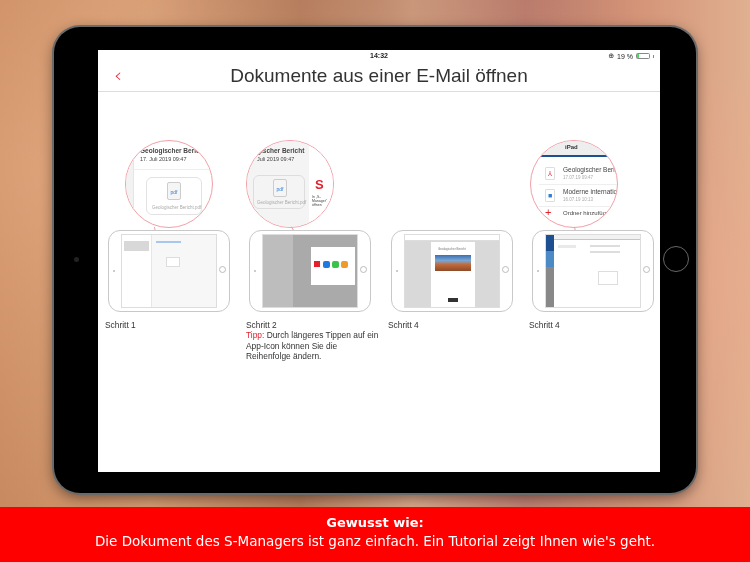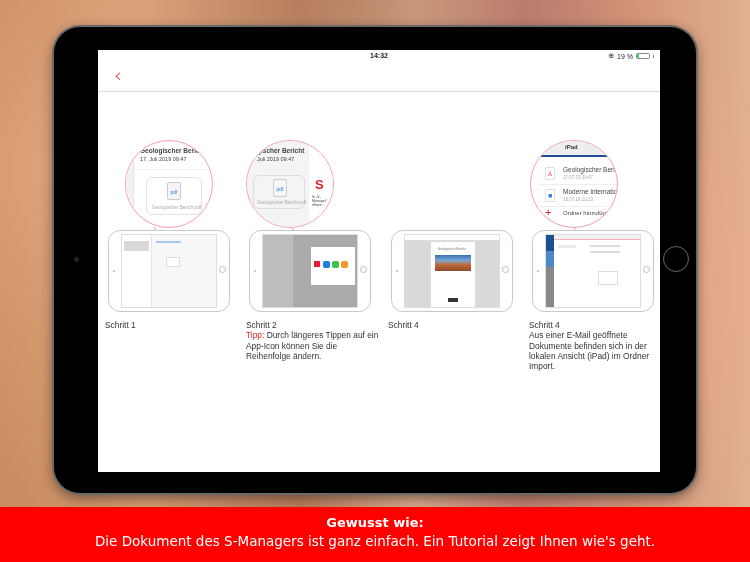--- a/index.html
+++ b/index.html
@@ -119,20 +119,21 @@
       <div class="status-right">
         <span>⊕</span>
         <span>19 %</span>
         <span class="battery"></span>
         <span class="battery-tip"></span>
       </div>
     </div>
 
     <div class="nav-bar">
       <span class="back-chevron">‹</span>
+      <h1 class="page-title">Dokumente aus einer E-Mail öffnen</h1>
     </div>
 
     <div class="steps">
 
       <div class="step step-1">
         <div class="magnifier" style="left:20px;">
           <div style="position:absolute;left:0;top:0;bottom:0;width:8px;background:#f2f2f2;border-right:1px solid #e5e5e5;"></div>
           <span class="mag-title" style="left:14px;top:6px;">Geologischer Bericht</span>
           <span class="mag-sub" style="left:14px;top:15px;">17. Juli 2019 09:47</span>
           <div style="position:absolute;left:8px;right:0;top:28px;border-top:1px solid #eee;"></div>
@@ -241,21 +242,20 @@
             <div style="position:absolute;left:8px;top:0;right:0;height:5px;background:#f2f2f2;border-bottom:1px solid #f4b1b7;"></div>
             <div style="position:absolute;left:12px;top:10px;width:18px;height:3px;background:#e9e9e9;"></div>
             <div style="position:absolute;left:44px;top:10px;width:30px;height:2px;background:#ddd;"></div>
             <div style="position:absolute;left:44px;top:16px;width:30px;height:2px;background:#ddd;"></div>
             <div style="position:absolute;left:52px;top:36px;width:20px;height:14px;border:1px solid #ddd;"></div>
           </div>
           <span class="mini-home"></span>
         </div>
         <div class="step-text">
           <div>Schritt 4</div>
-          <div>Aus einer E-Mail geöffnete Dokumente befinden sich in der lokalen Ansicht (iPad) im Ordner Import.</div>
         </div>
       </div>
 
     </div>
   </div>
 </div>
 
 <div class="banner">
   <div class="banner-title">Gewusst wie:</div>
   <div class="banner-text">Die Dokument des S-Managers ist ganz einfach. Ein Tutorial zeigt Ihnen wie's geht.</div>

